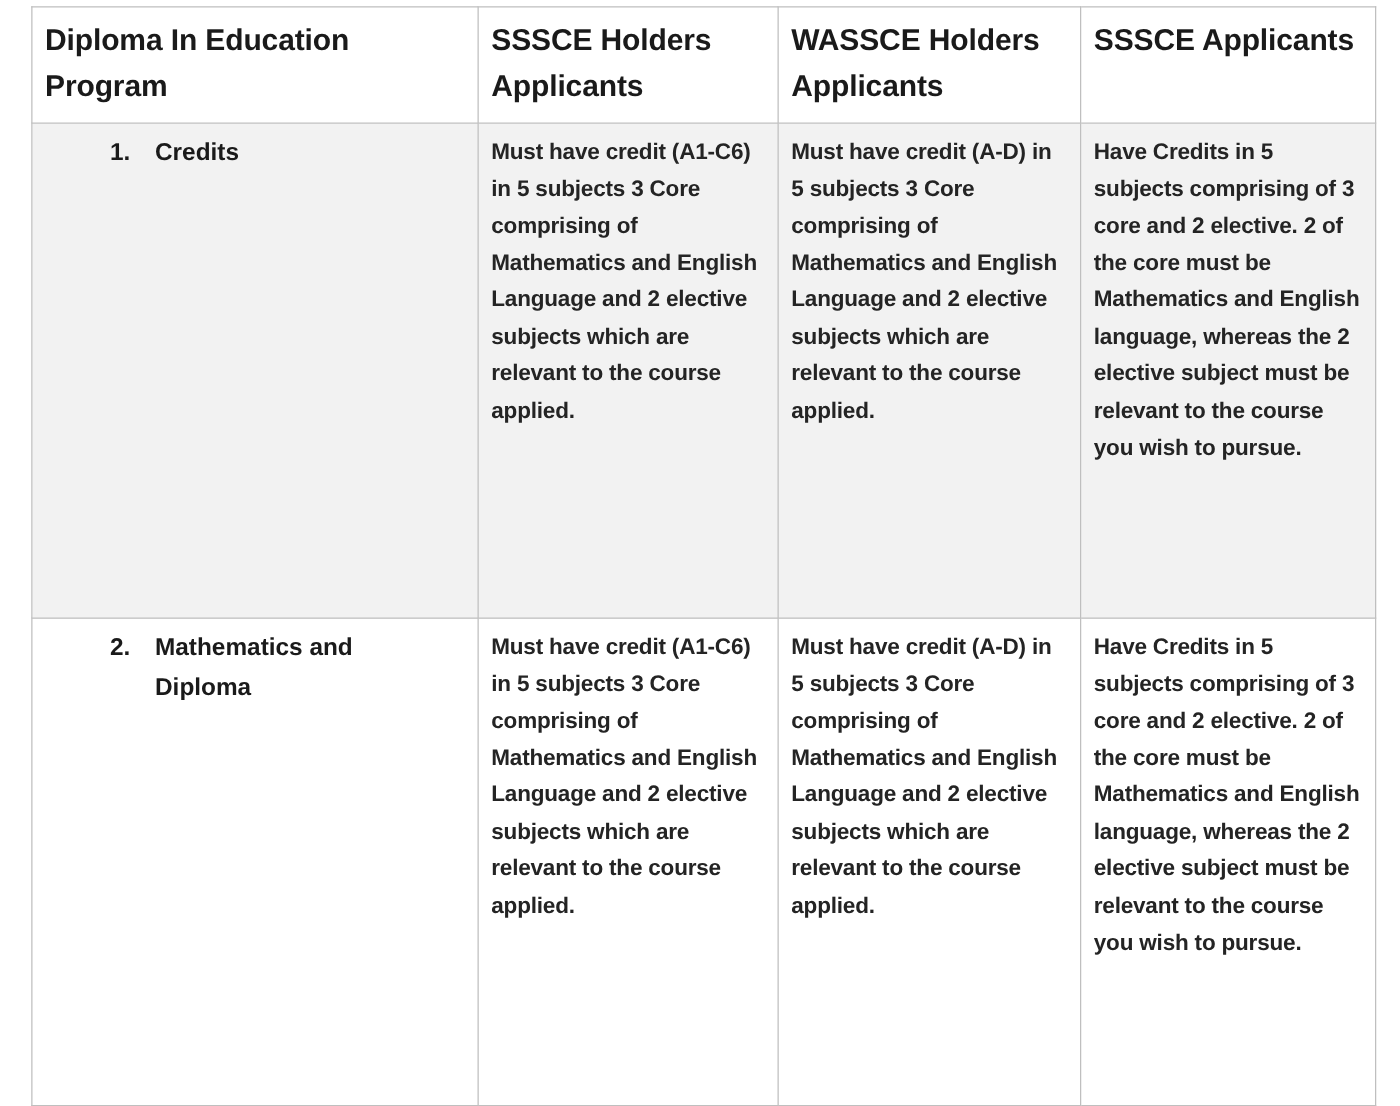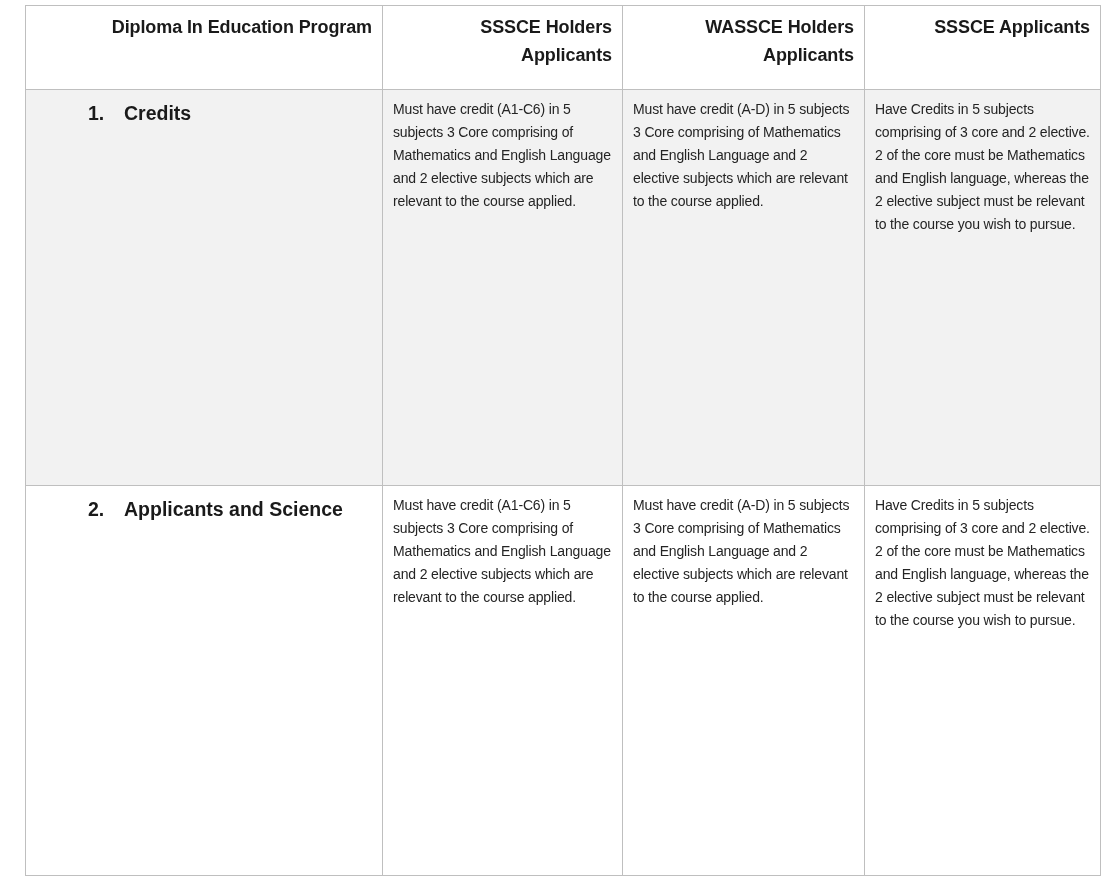--- a/index.html
+++ b/index.html
@@ -37,24 +37,24 @@
     border: 1px solid #bfbfbf;
     vertical-align: top;
     padding: 8px 10px 10px 10px;
     box-sizing: border-box;
   }
 
   
   .hdr-cell {
     background: #ffffff;
     font-weight: bold;
-    font-size: 18px;
+    font-size: 24px;
     line-height: 1.55;
     color: #1a1a1a;
-    text-align: right;
+    text-align: left;
     height: 84px;
     padding-top: 9px;
     letter-spacing: -0.1px;
   }
 
   
   .row-shaded > td { background: #f2f2f2; }
   .row-plain  > td { background: #ffffff; }
 
   .prog-cell {
@@ -72,24 +72,24 @@
   }
   .prog-num {
     width: 36px;
     flex: 0 0 36px;
   }
   .prog-label {
     flex: 1 1 auto;
   }
 
   .desc-cell {
-    font-size: 14px;
+    font-size: 18px;
     line-height: 1.64;
     color: #242424;
-    font-weight: normal;
+    font-weight: bold;
     letter-spacing: -0.15px;
     padding-top: 9px;
     padding-left: 11px;
     padding-right: 4px;
   }
   .desc-cell.r1 { height: 396px; }
   .desc-cell.r2 { height: 390px; }
 </style>
 </head>
 <body>
@@ -124,21 +124,21 @@
         </td>
         <td class="desc-cell r1">Must have credit (A1-C6) in 5 subjects 3 Core comprising of Mathematics and English Language and 2 elective subjects which are relevant to the course applied.</td>
         <td class="desc-cell r1">Must have credit (A-D) in 5 subjects 3 Core comprising of Mathematics and English Language and 2 elective subjects which are relevant to the course applied.</td>
         <td class="desc-cell r1">Have Credits in 5 subjects comprising of 3 core and 2 elective. 2 of the core must be Mathematics and English language, whereas the 2 elective subject must be relevant to the course you wish to pursue.</td>
       </tr>
 
       <tr class="row-plain">
         <td class="prog-cell">
           <div class="prog-inner">
             <span class="prog-num">2.</span>
-            <span class="prog-label">Applicants and Science</span>
+            <span class="prog-label">Mathematics and Diploma</span>
           </div>
         </td>
         <td class="desc-cell r2">Must have credit (A1-C6) in 5 subjects 3 Core comprising of Mathematics and English Language and 2 elective subjects which are relevant to the course applied.</td>
         <td class="desc-cell r2">Must have credit (A-D) in 5 subjects 3 Core comprising of Mathematics and English Language and 2 elective subjects which are relevant to the course applied.</td>
         <td class="desc-cell r2">Have Credits in 5 subjects comprising of 3 core and 2 elective. 2 of the core must be Mathematics and English language, whereas the 2 elective subject must be relevant to the course you wish to pursue.</td>
       </tr>
 
     </tbody>
   </table>
 

